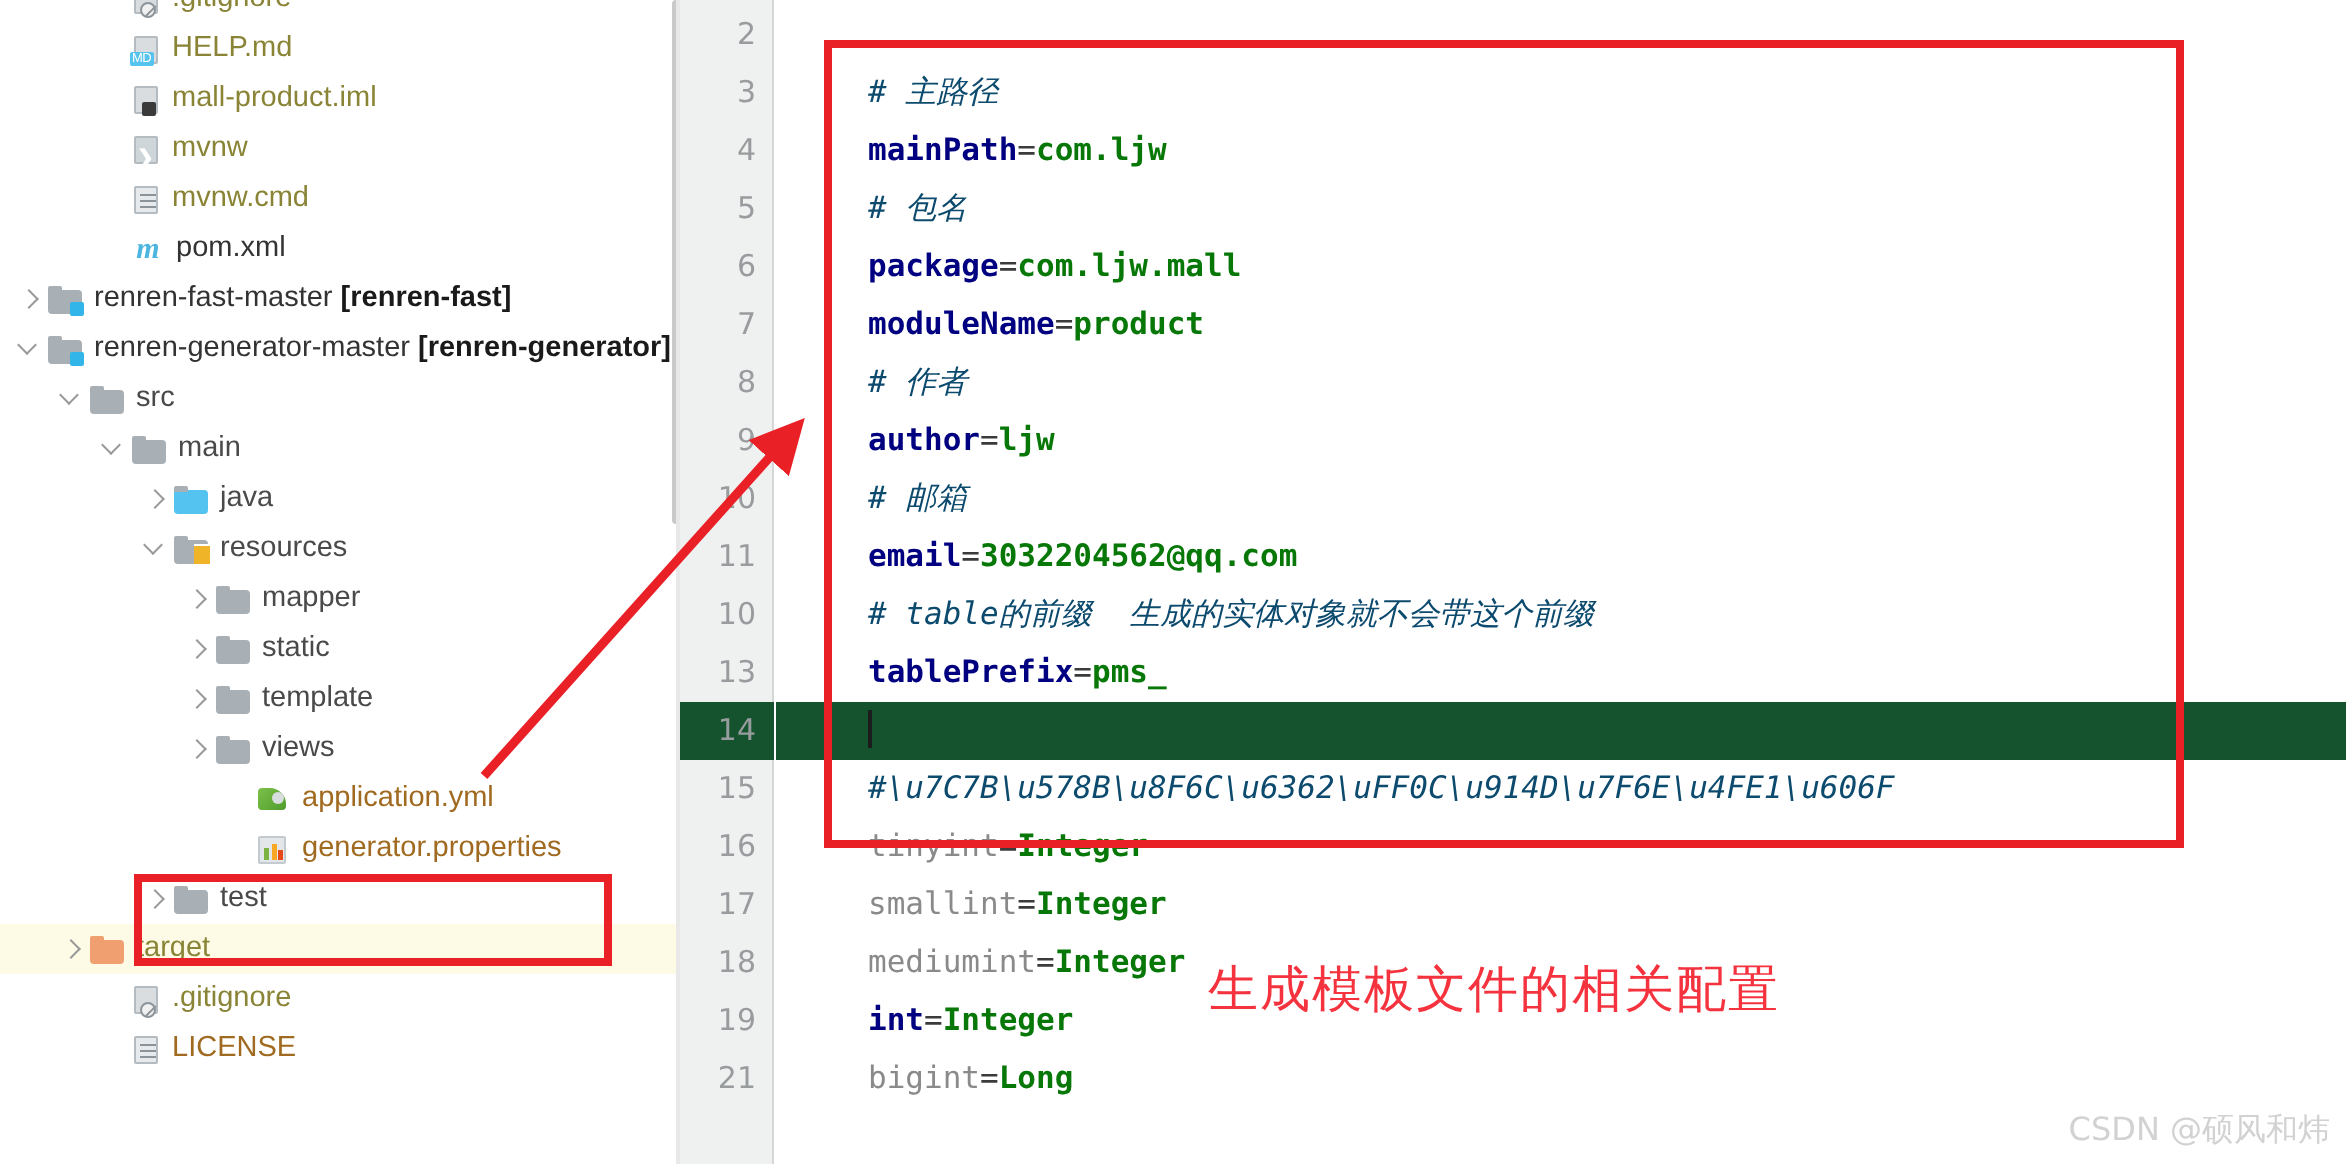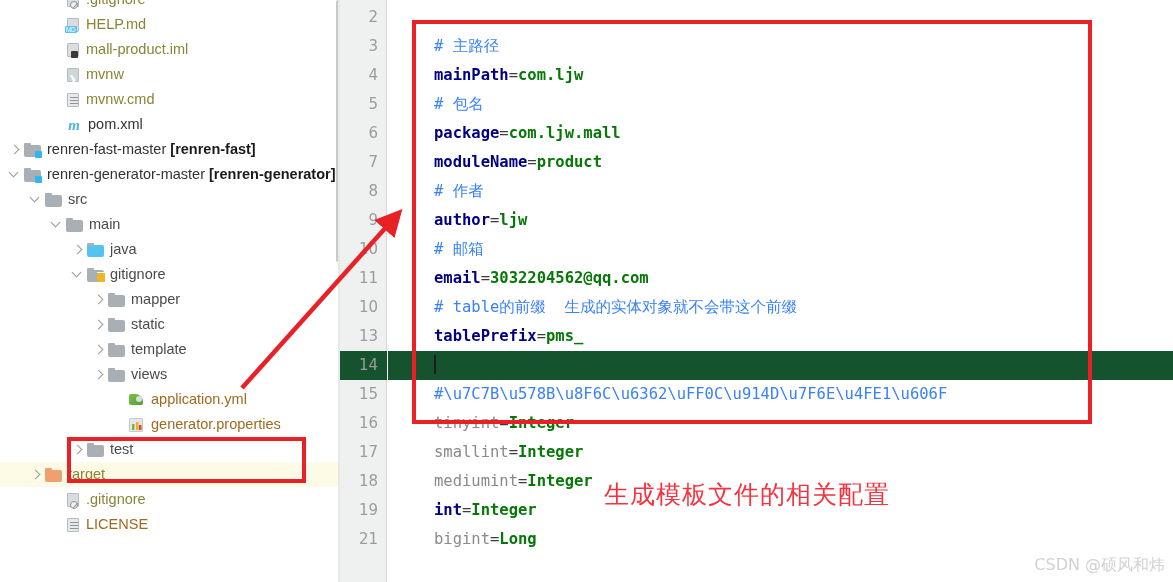--- a/index.html
+++ b/index.html
@@ -135,21 +135,21 @@
   .ctext {
     position:absolute; left:48px; top:0; right:0; height:29px;
     line-height:29px; padding-left:46px;
     font-family:"DejaVu Sans Mono", monospace; font-size:15.5px;
     white-space:pre; color:#3b3b3b;
   }
   .k   { color:#000080; font-weight:bold; }
   .kg  { color:#8a8a8a; }
   .v   { color:#077807; font-weight:bold; }
   .eq  { color:#3b3b3b; }
-  .cm  { color:#3b82f6; }
+  .cm  { color:#0c4a6e; font-style:italic; }
   .caret {
     display:inline-block; width:2px; height:19px; background:#1c1c1c;
     vertical-align:-4px;
   }
 
   
   .anno { position:absolute; pointer-events:none; }
   #rect-code {
     left:412px; top:20px; width:680px; height:404px;
     border:4px solid #ea2027;
@@ -270,21 +270,21 @@
             <i></i>
           </span>
           <span class="lbl ">java</span>
         </div>
         <div class="tree-row">
           <span style="display: inline-block; flex: 0 0 auto; width: 71px;"></span>
           <span class="arrow expanded"></span>
           <span class="ic ic-folder res">
             <i></i>
           </span>
-          <span class="lbl ">gitignore</span>
+          <span class="lbl ">resources</span>
         </div>
         <div class="tree-row">
           <span style="display: inline-block; flex: 0 0 auto; width: 92px;"></span>
           <span class="arrow collapsed"></span>
           <span class="ic ic-folder">
             <i></i>
           </span>
           <span class="lbl ">mapper</span>
         </div>
         <div class="tree-row">

